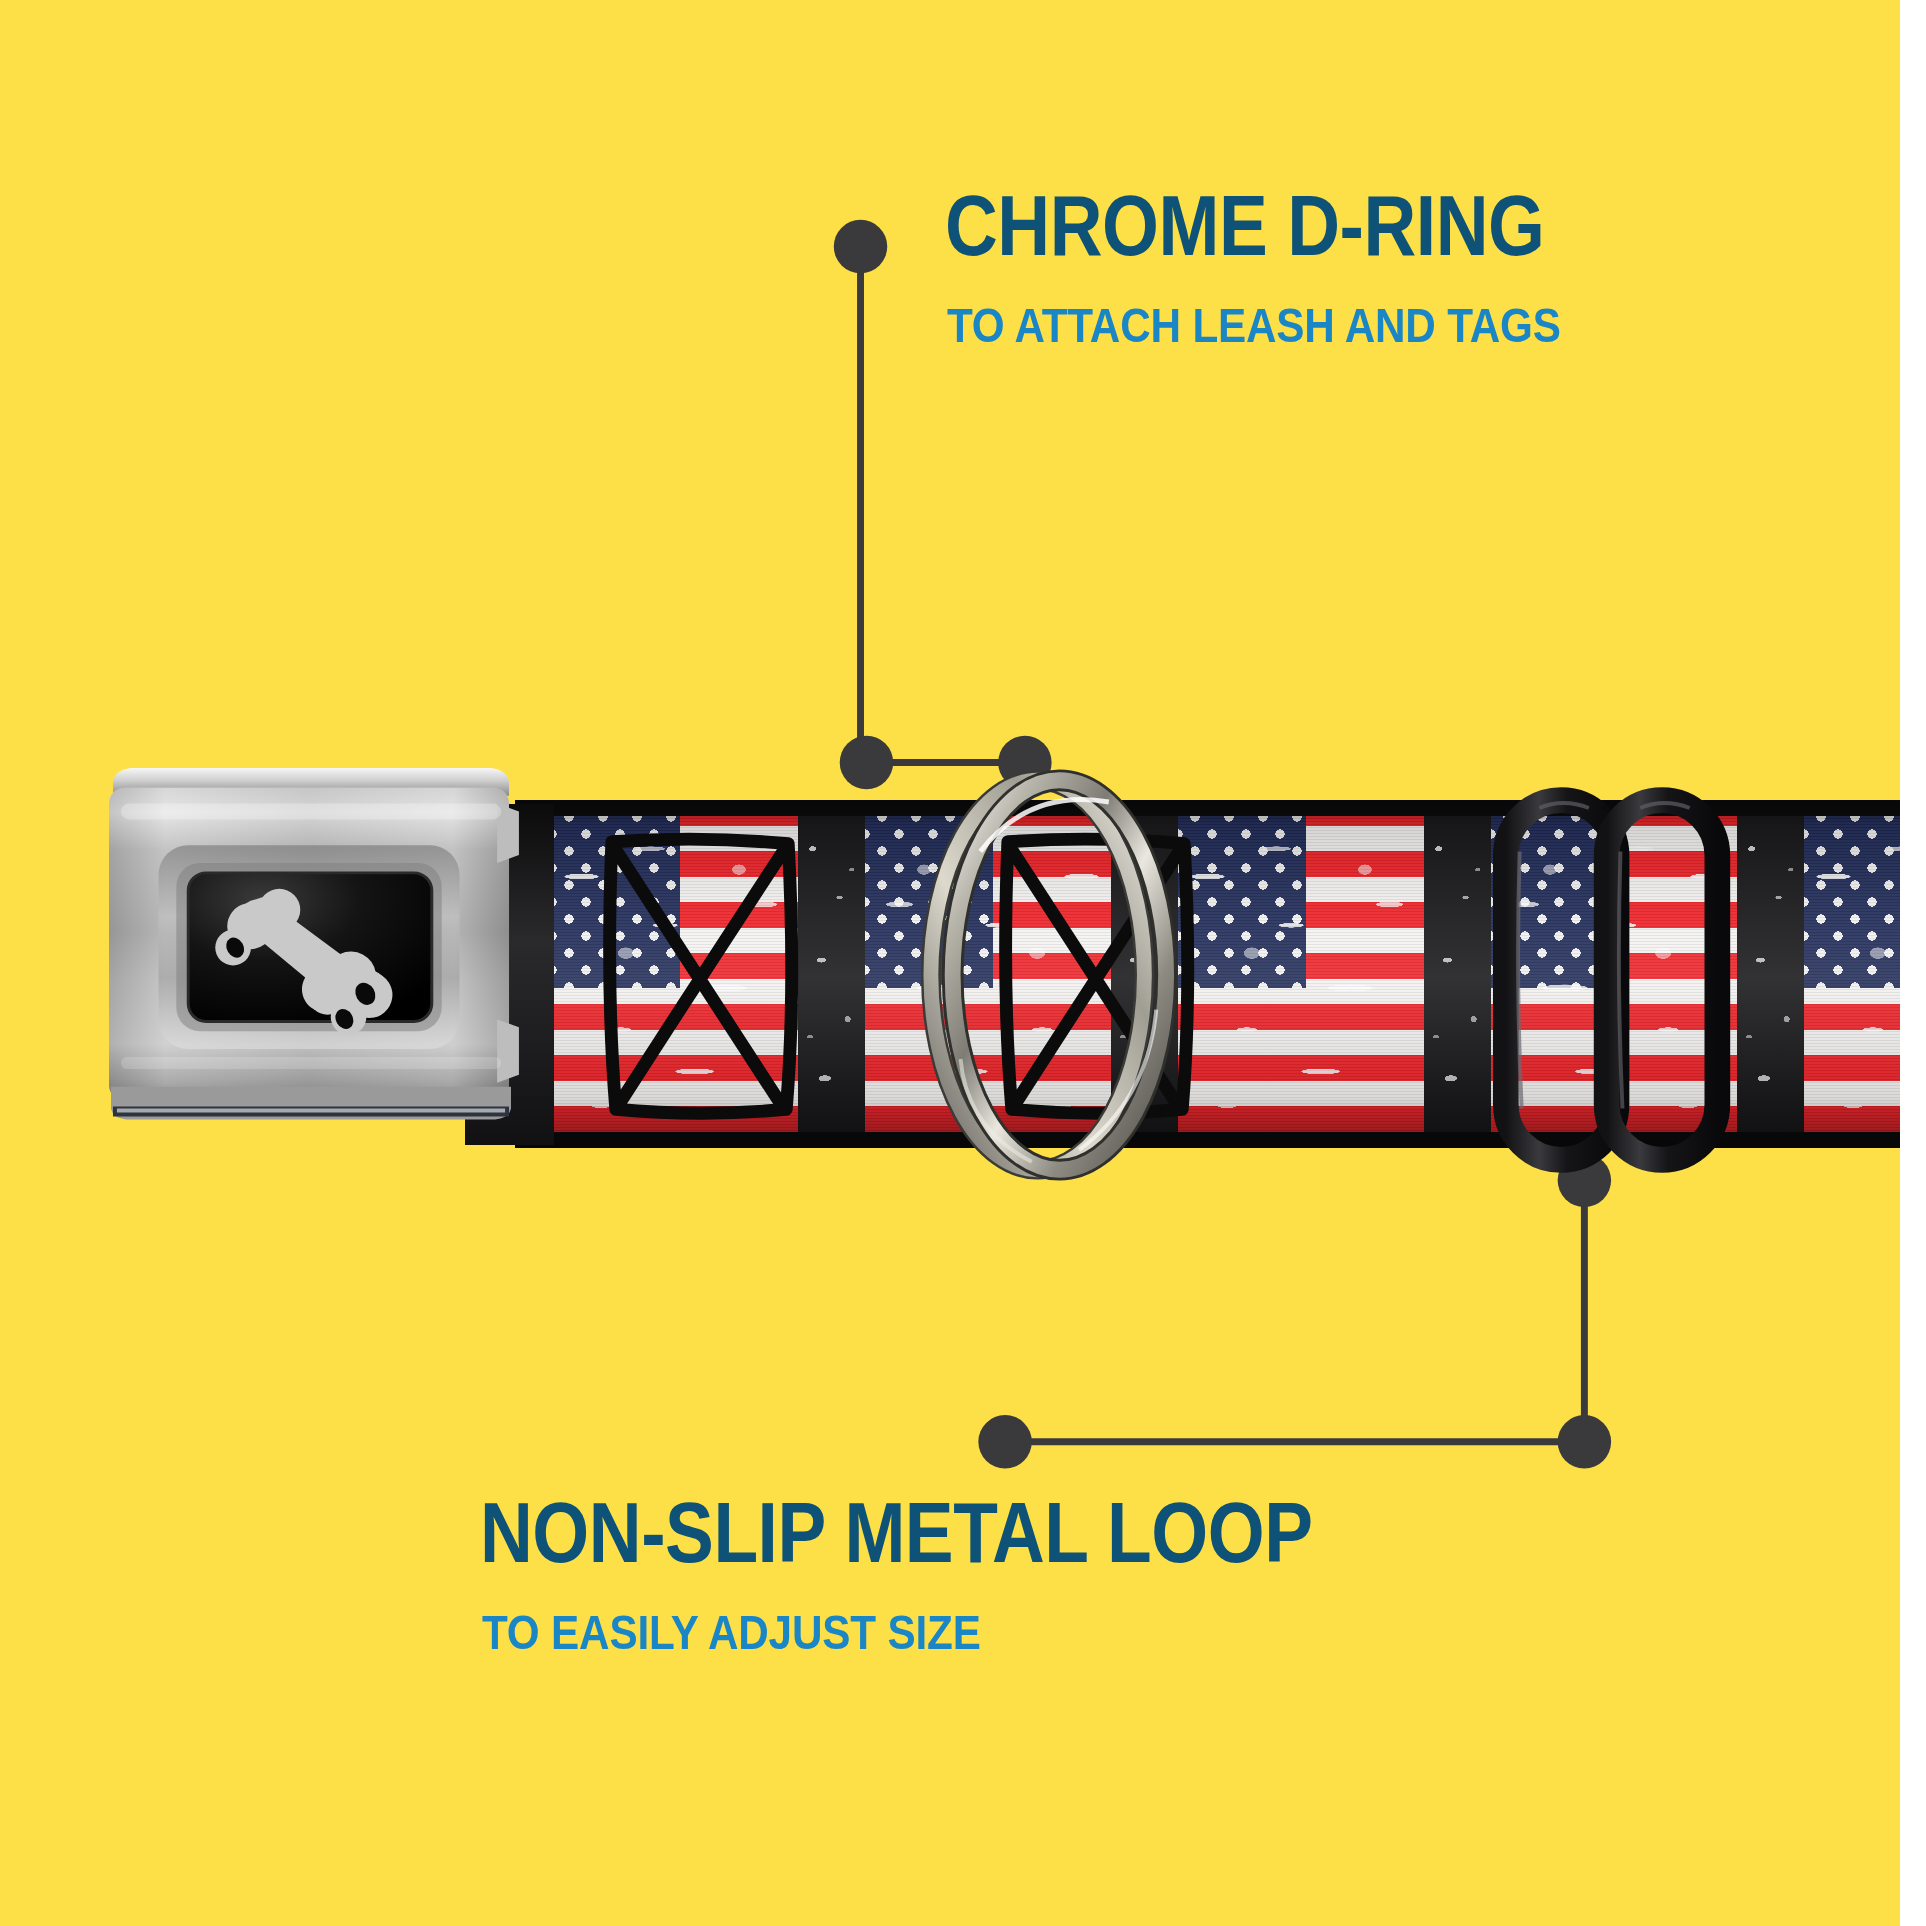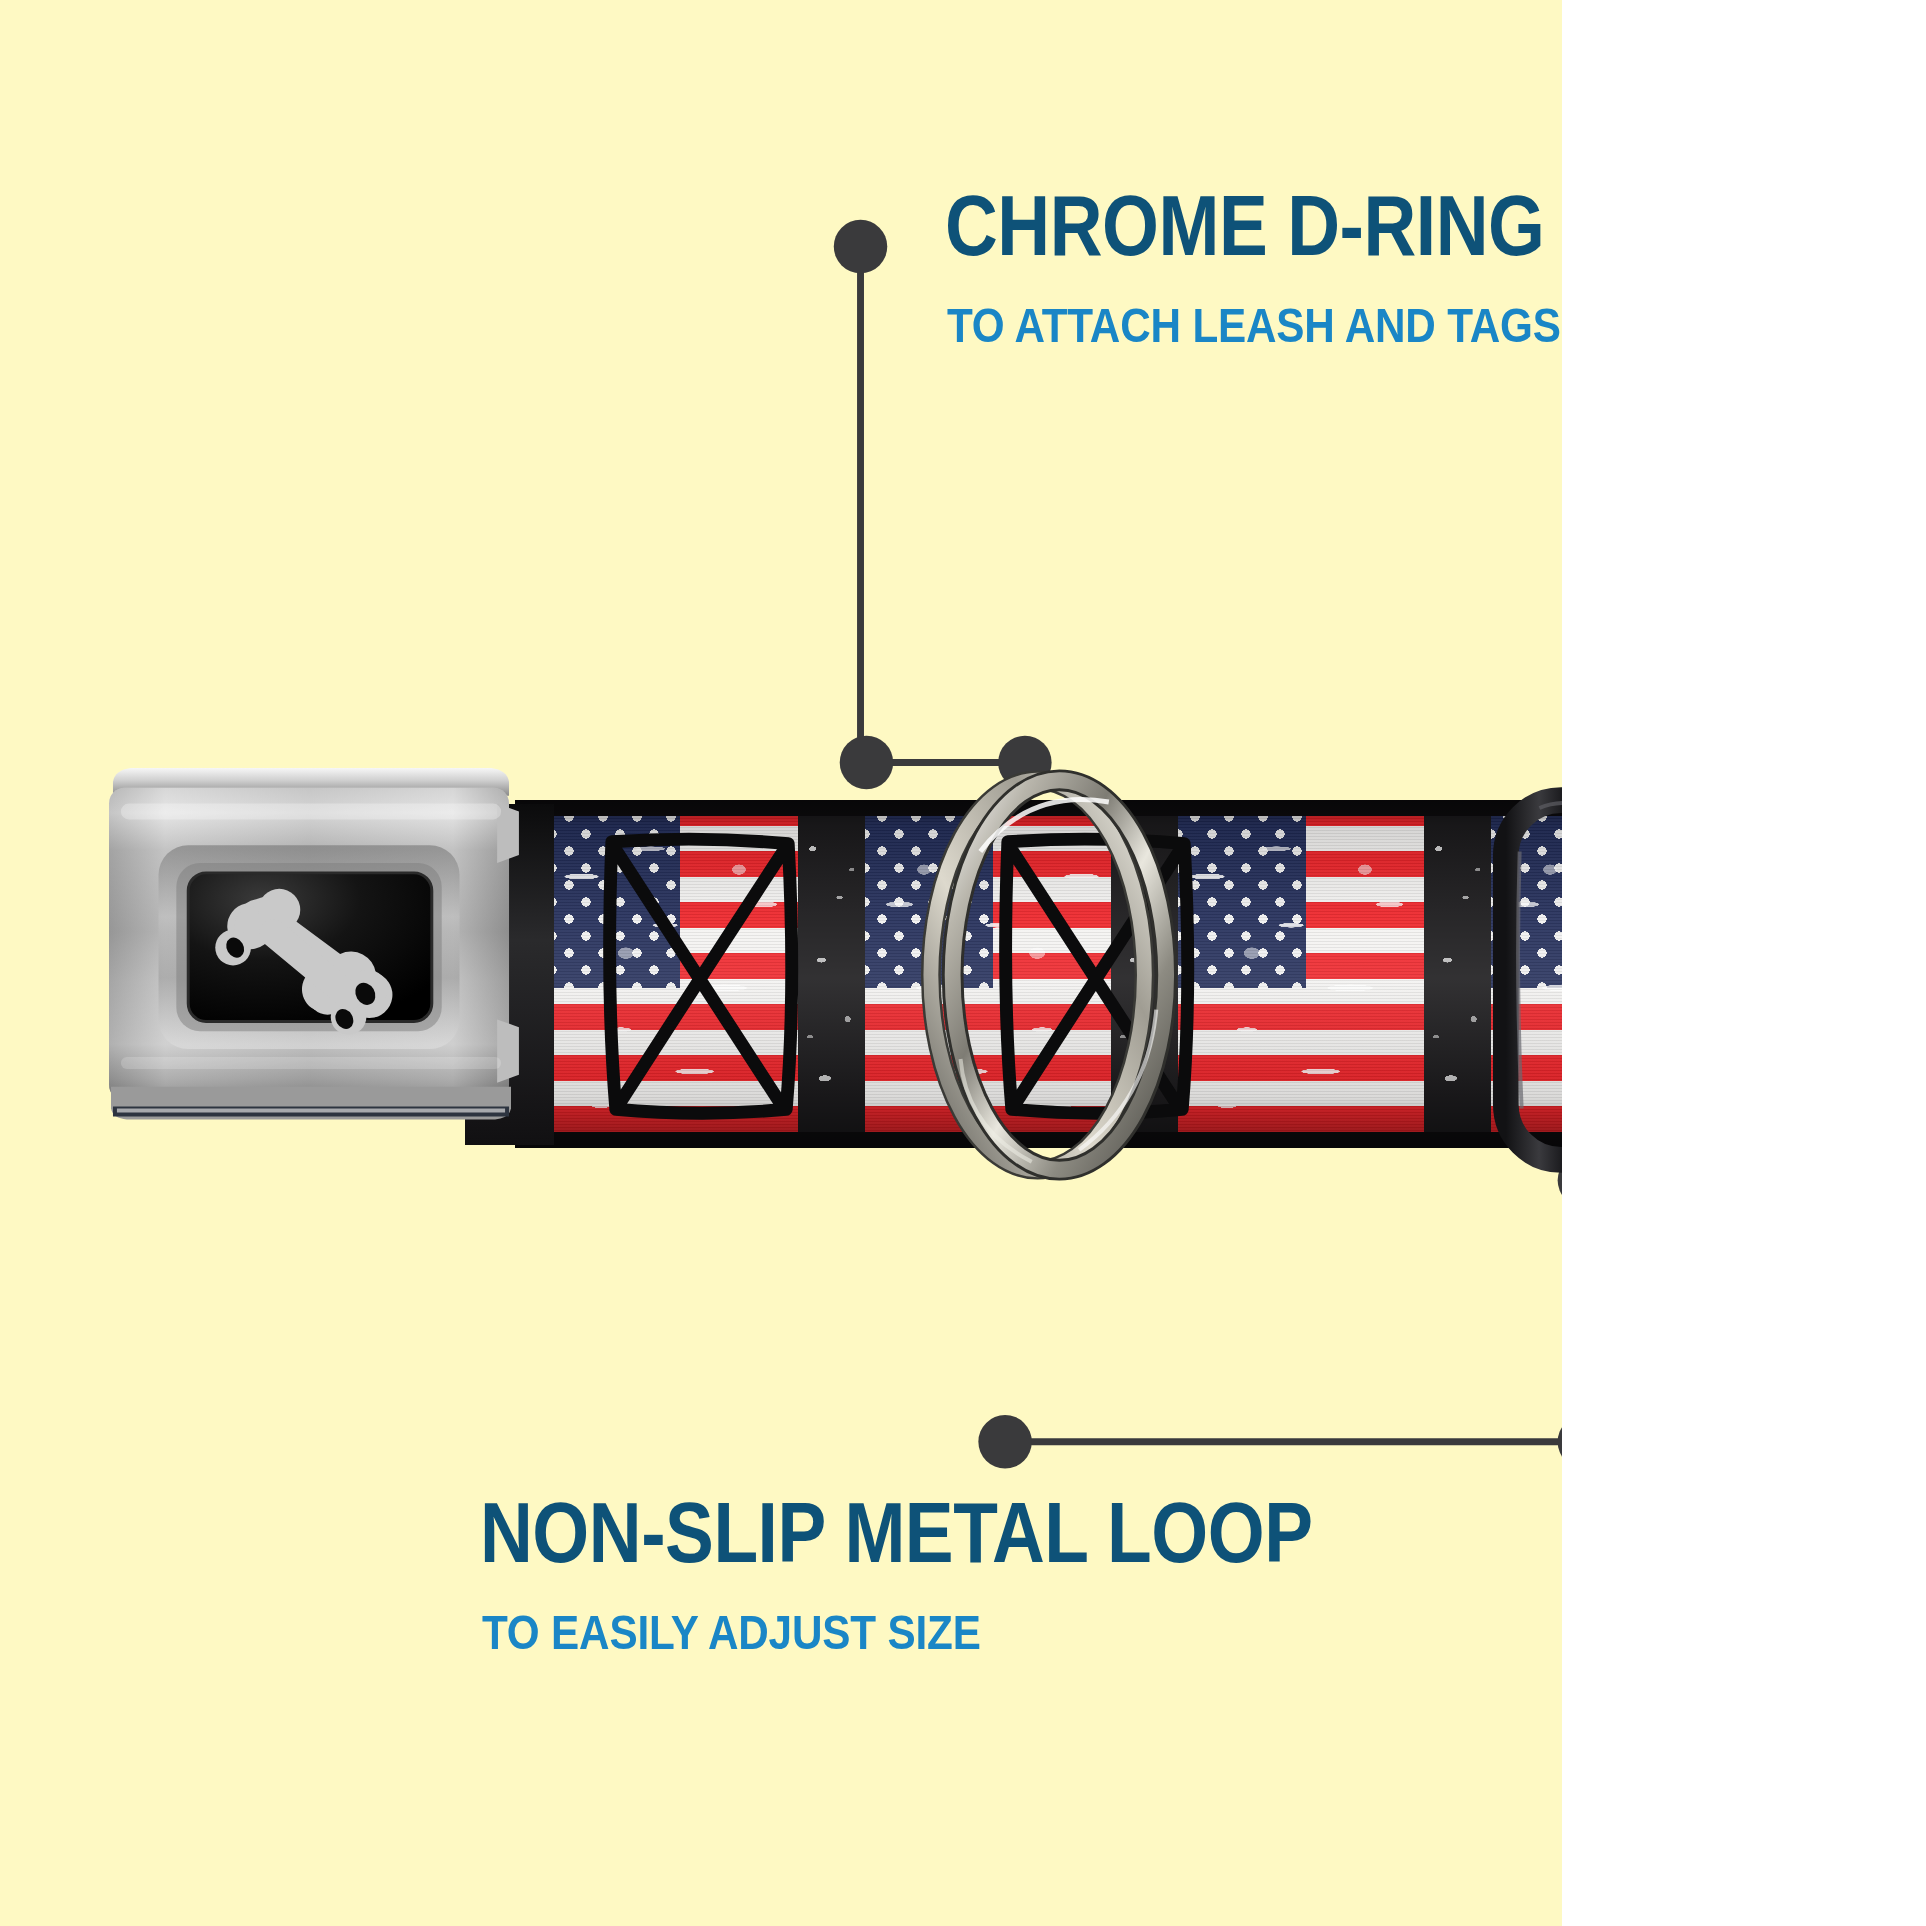--- a/index.html
+++ b/index.html
@@ -8,23 +8,23 @@
     padding: 0;
     background: #ffffff;
   }
   body {
     font-family: "Liberation Sans", sans-serif;
     -webkit-font-smoothing: antialiased;
   }
 
   #stage {
     position: relative;
-    width: 1562px;
+    width: 1900px;
     height: 1927px;
-    background: #fef9c3;
+    background: #fde047;
     overflow: hidden;
     text-decoration: underline;
   }
 
   
   .callout-title {
     position: absolute;
     font-family: "Liberation Sans", sans-serif;
     font-weight: 700;
     letter-spacing: -0.5px;

